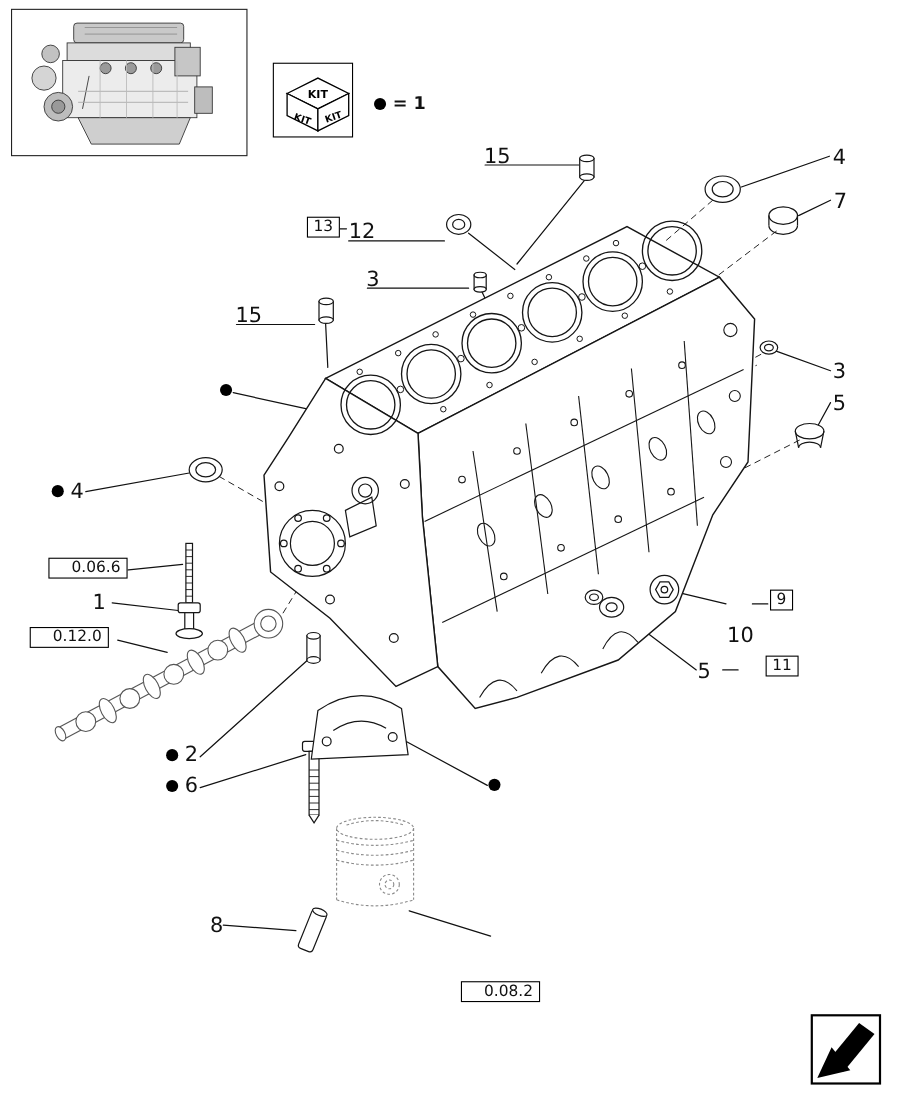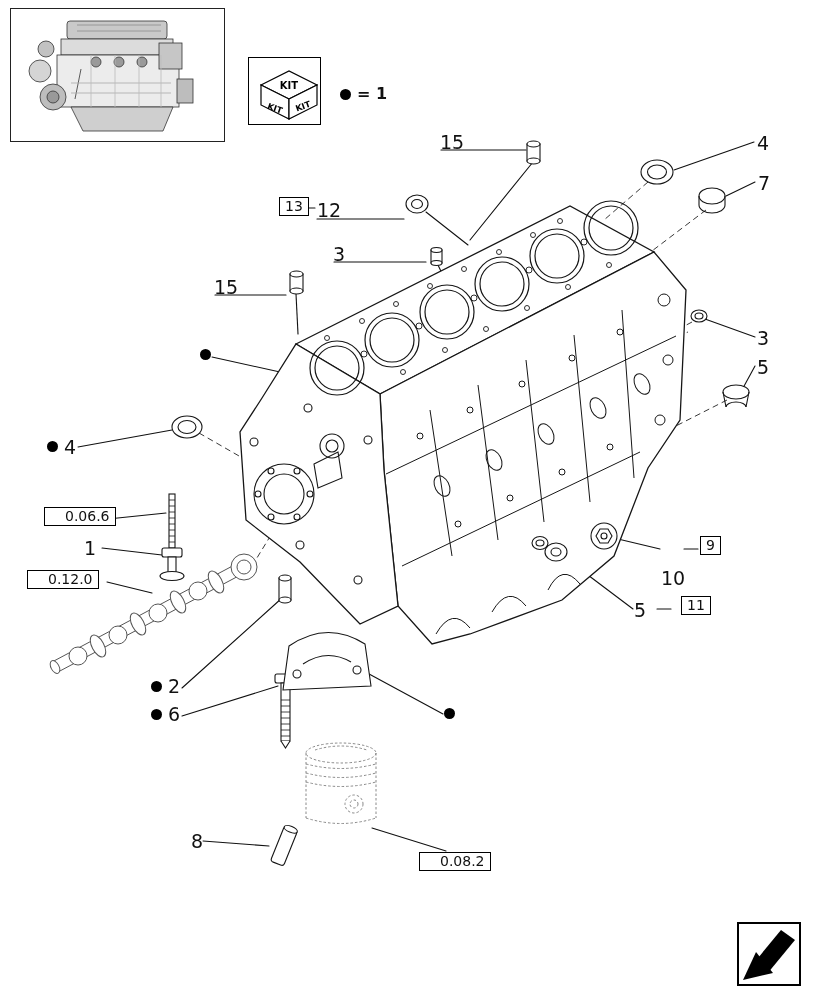--- a/index.html
+++ b/index.html
@@ -346,31 +346,31 @@
   <span class="dot" style="left:47px;top:441px"></span>
   <div class="lbl" style="left:64px;top:437px">4</div>
 
   <div class="lbl boxed ref" style="left:44px;top:507px">0.06.6</div>
   <div class="lbl" style="left:84px;top:538px">1</div>
   <div class="lbl boxed ref" style="left:27px;top:570px">0.12.0</div>
 
   <div class="lbl" style="left:661px;top:568px">10</div>
   <div class="lbl boxed" style="left:700px;top:536px">9</div>
   <div class="lbl" style="left:634px;top:600px">5</div>
-  <div class="lbl boxed" style="left:681px;top:596px">11</div>
+  <div class="lbl boxed" style="left:696px;top:596px">11</div>
 
   <span class="dot" style="left:151px;top:681px"></span>
   <div class="lbl" style="left:168px;top:676px">2</div>
   <span class="dot" style="left:151px;top:709px"></span>
   <div class="lbl" style="left:168px;top:704px">6</div>
 
   <span class="dot" style="left:444px;top:708px"></span>
 
   <div class="lbl" style="left:191px;top:831px">8</div>
-  <div class="lbl boxed ref" style="left:419px;top:852px">0.08.2</div>
+  <div class="lbl boxed ref" style="left:419px;top:892px">0.08.2</div>
 
   <div class="navicon">
     <svg width="60" height="60" viewBox="0 0 60 60">
       <polygon points="42,6 56,16 28,50 14,40" fill="#000"></polygon>
       <polygon points="4,56 34,49 17,28" fill="#000"></polygon>
     </svg>
   </div>
 
 </div>
 

